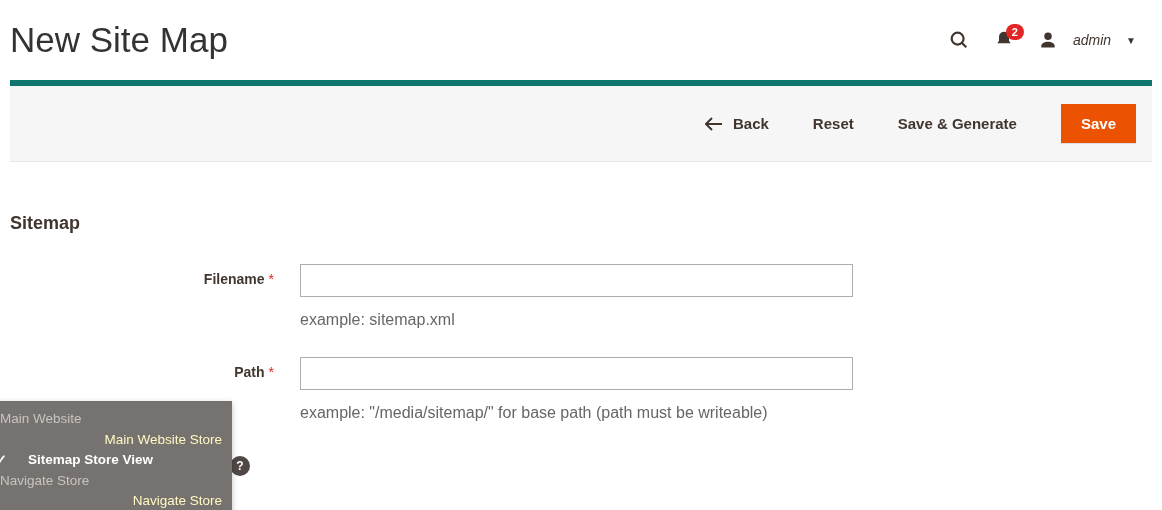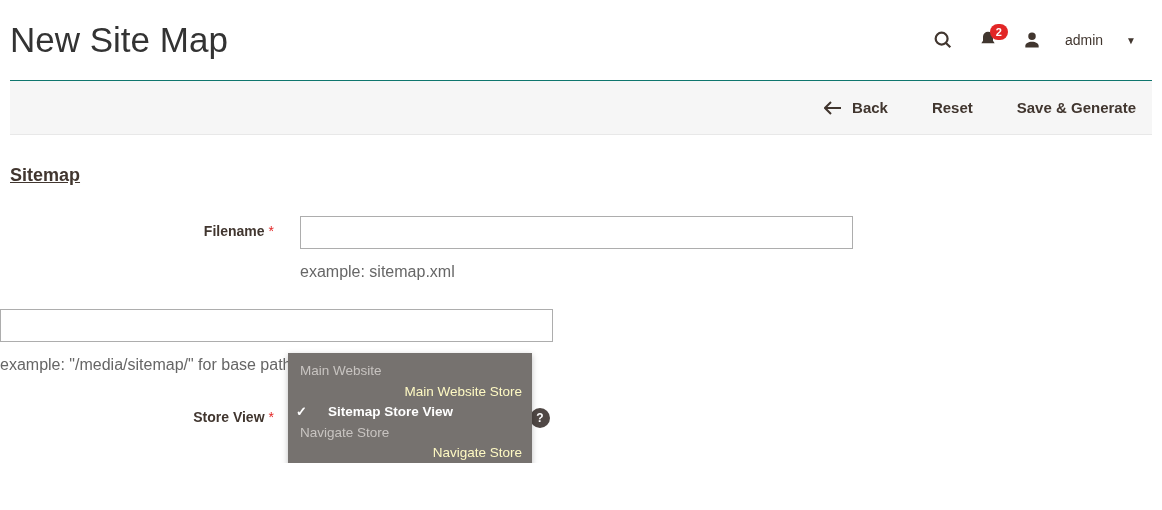--- a/index.html
+++ b/index.html
@@ -40,30 +40,31 @@
     color: #fff;
     font-size: 11px;
     font-weight: 700;
     border-radius: 10px;
     padding: 1px 6px;
     line-height: 14px;
   }
   .admin-user {
     display: flex;
     align-items: center;
-    gap: 23px;
+    gap: 15px;
     cursor: pointer;
     font-size: 14px;
     color: #41362f;
+    font-style: italic;
   }
   .admin-user .caret { font-size: 10px; }
 
   .action-bar {
     background: #f6f6f6;
-    border-top: 1px solid #0f766e;
+    border-top: 6px solid #0f766e;
     border-bottom: 1px solid #e8e8e8;
     padding: 18px 16px;
     margin: 0 10px;
     display: flex;
     justify-content: flex-end;
     align-items: center;
     gap: 44px;
   }
   .action-link {
     font-size: 15px;
@@ -82,22 +83,21 @@
     padding: 11px 20px;
     border: none;
     cursor: pointer;
     box-shadow: 0 1px 0 rgba(0,0,0,.1);
   }
 
   .section-title {
     font-size: 18px;
     font-weight: 600;
     color: #41362f;
-    margin: 30px 10px 30px;
-    text-decoration: underline;
+    margin: 51px 10px 30px;
   }
 
   .form-row {
     display: flex;
     align-items: flex-start;
     margin-bottom: 28px;
     position: relative;
   }
   .form-label-col {
     width: 300px;
@@ -198,45 +198,46 @@
 <div class="action-bar">
   <span class="action-link">
     <svg width="18" height="14" viewBox="0 0 18 14" fill="none" stroke="#41362f" stroke-width="2">
       <line x1="17" y1="7" x2="1" y2="7"></line>
       <polyline points="7,1 1,7 7,13"></polyline>
     </svg>
     <span>Back</span>
   </span>
   <span class="action-link">Reset</span>
   <span class="action-link">Save &amp; Generate</span>
+  <button class="save-btn">Save</button>
 </div>
 
 <div class="section-title">Sitemap</div>
 
 <div class="form-row">
   <div class="form-label-col">
     <span>Filename</span><span class="req">*</span>
   </div>
   <div class="form-input-col">
     <input type="text" class="text-input" value="" style="">
     <div class="hint">example: sitemap.xml</div>
   </div>
 </div>
 
 <div class="form-row">
+  <div class="form-label-col">
+    <span>Path</span><span class="req">*</span>
+  </div>
   <div class="form-input-col">
     <input type="text" class="text-input" value="" style="">
     <div class="hint">example: "/media/sitemap/" for base path (path must be writeable)</div>
   </div>
 </div>
 
 <div class="form-row">
-  <div class="form-label-col">
-    <span>Store View</span><span class="req">*</span>
-  </div>
   <div class="form-input-col">
     <div class="select-box"></div>
     <span class="help-icon">?</span>
 
     <div class="dropdown-panel">
       <div class="dd-item dd-l1">Main Website</div>
       <div class="dd-item dd-l2">Main Website Store</div>
       <div class="dd-item dd-l3">
         <span class="check">✓</span>
         <span>Sitemap Store View</span>

